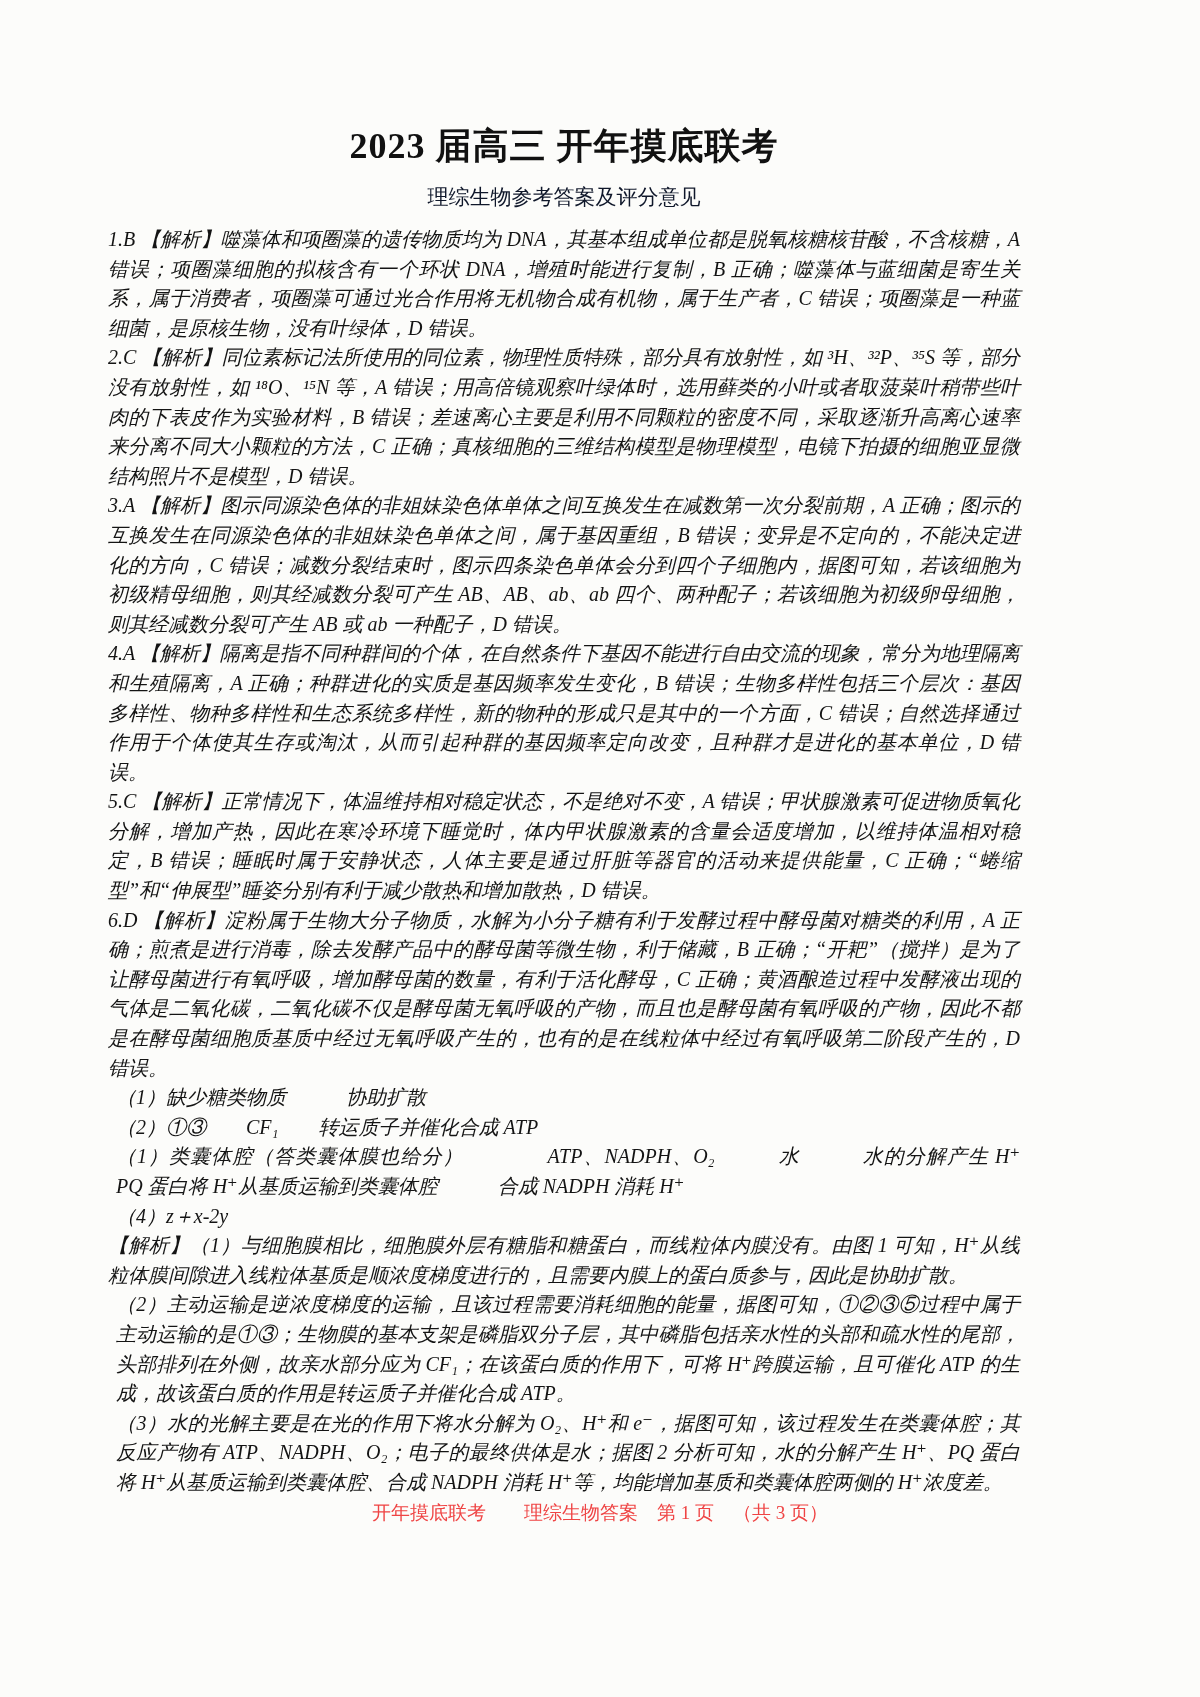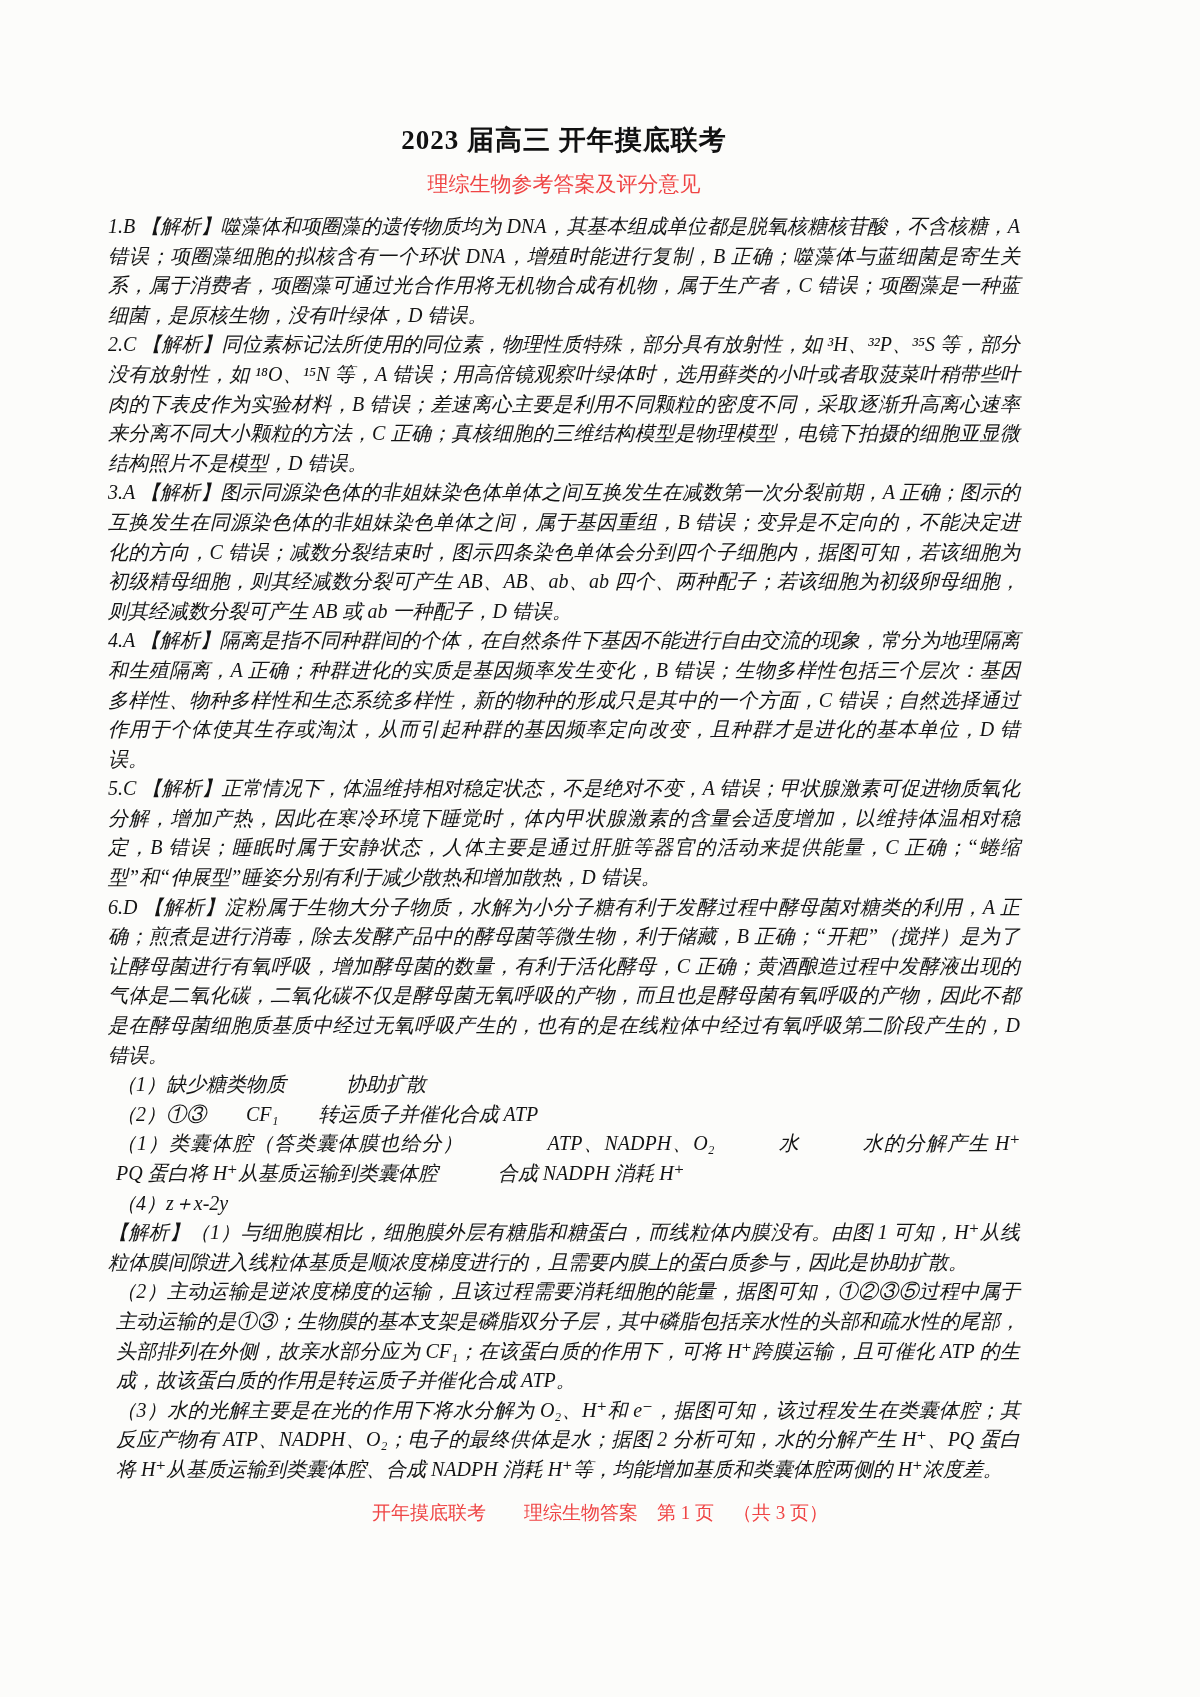--- a/index.html
+++ b/index.html
@@ -18,31 +18,31 @@
   }
   .content {
     position: absolute;
     left: 108px;
     top: 122px;
     width: 912px;
   }
   .title {
     margin: 0;
     text-align: center;
-    font-size: 27px;
+    font-size: 36px;
     font-weight: bold;
     color: #111;
     letter-spacing: 1px;
   }
   .subtitle {
     margin: 12px 0 12px 0;
     text-align: center;
     font-size: 21px;
     font-weight: normal;
-    color: #ef4444;
+    color: #0f172a;
   }
   .body {
     margin-top: 14px;
     font-size: 20px;
     line-height: 29.6px;
     text-align: justify;
     text-justify: inter-ideograph;
   }
   .para { margin: 0; font-style: italic; }
   .para.sub { padding-left: 8px; }

